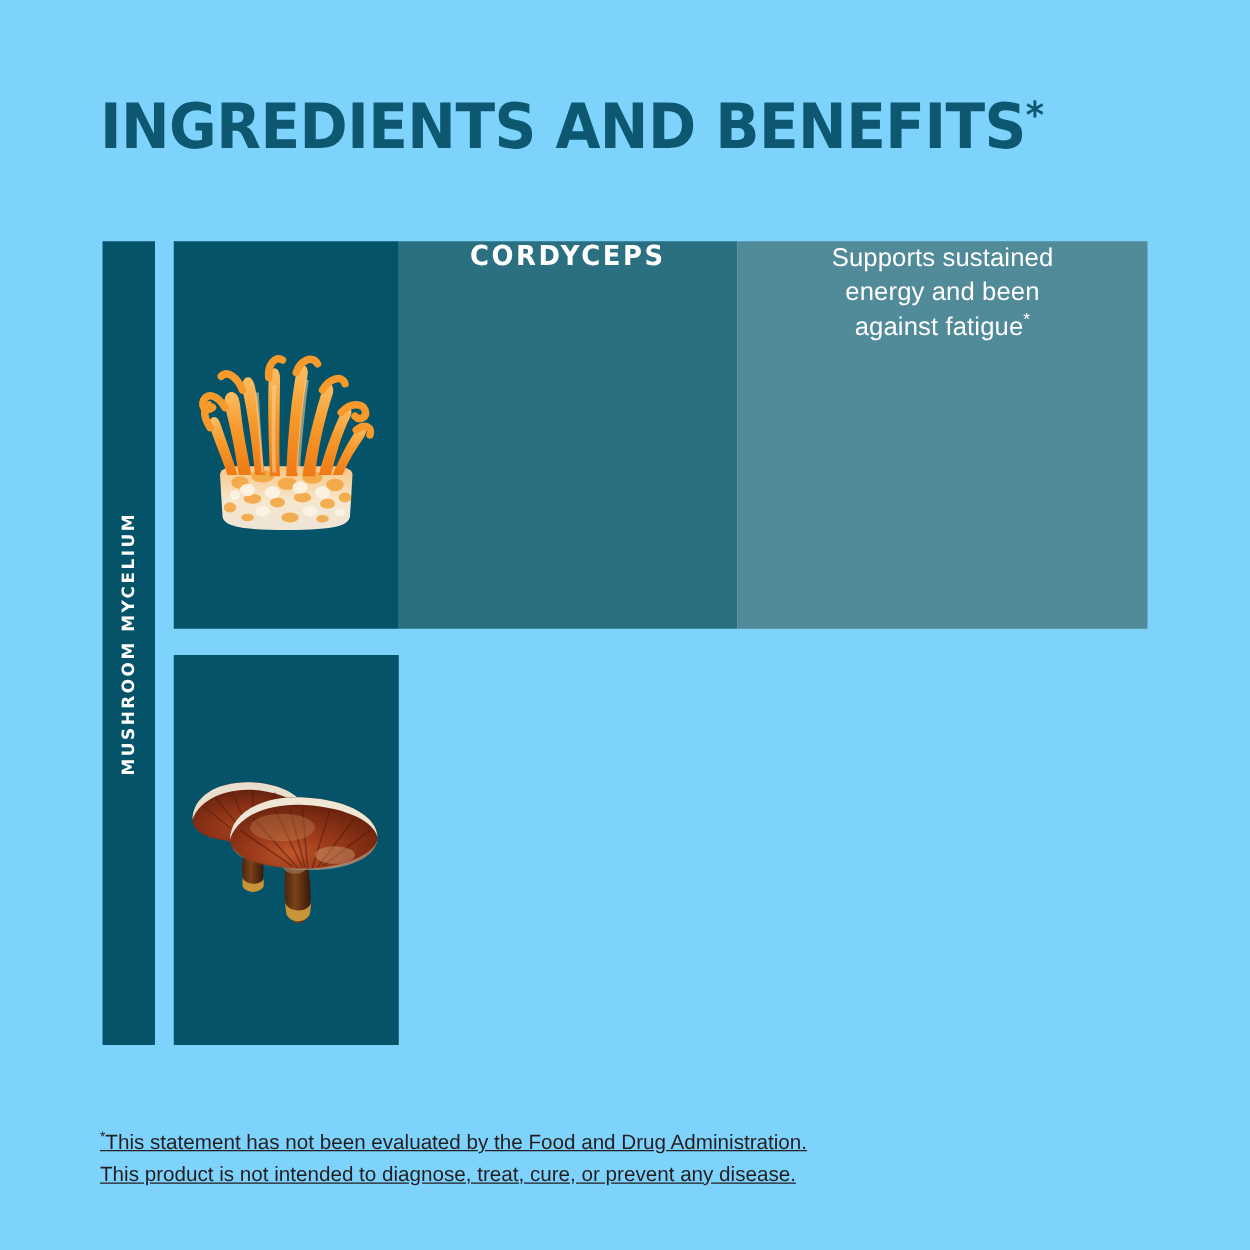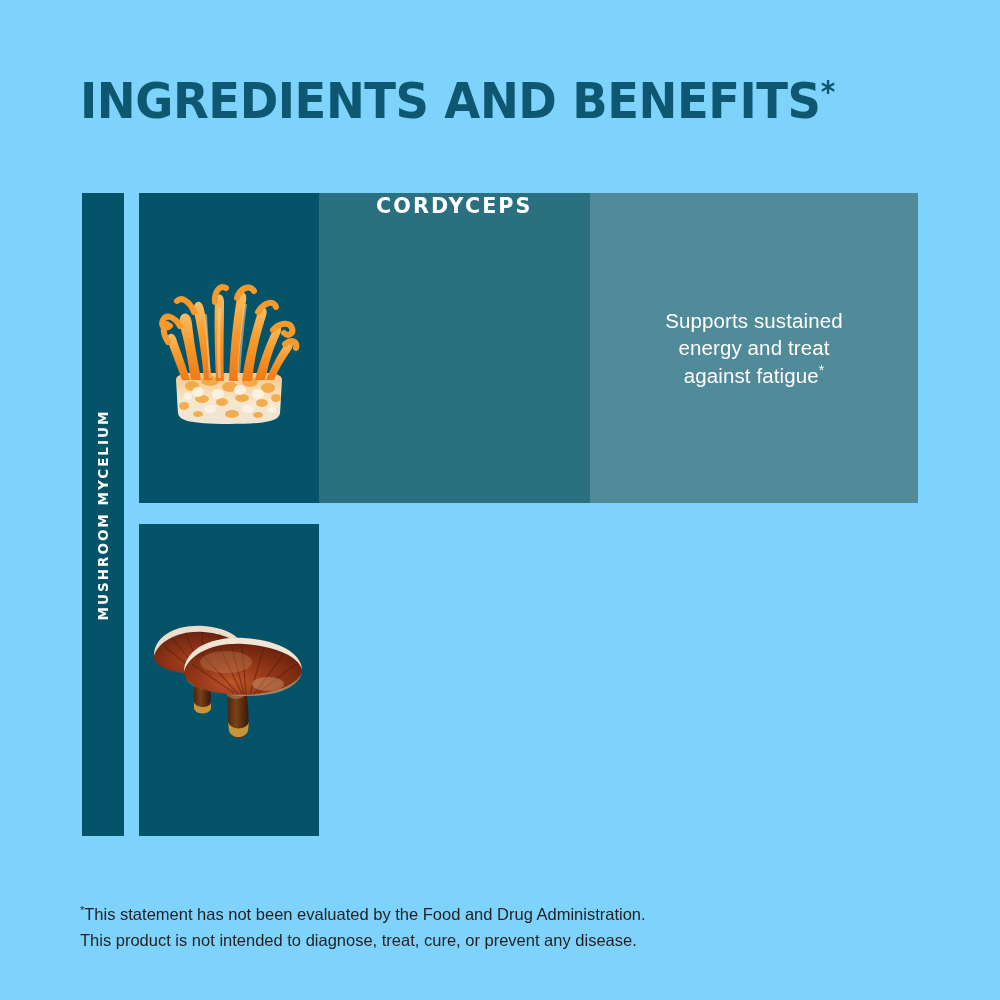--- a/index.html
+++ b/index.html
@@ -93,21 +93,20 @@
     width: 271px;
     background: #2B7080;
     display: flex;
     align-items: flex-start;
     justify-content: center;
   }
   .cell-benefit {
     width: 328px;
     background: #518B99;
     display: flex;
-    align-items: center;
     justify-content: center;
     padding: 0 18px;
   }
 
   .ing-name {
     color: #ffffff;
     font-family: "DejaVu Sans", sans-serif;
     font-size: 22px;
     font-weight: 700;
     letter-spacing: 2.2px;
@@ -143,20 +142,21 @@
   
   .footnote {
     position: absolute;
     left: 80px;
     top: 902px;
     width: 700px;
     font-family: "Liberation Sans", sans-serif;
     font-size: 16.5px;
     line-height: 1.55;
     color: #231f20;
+    text-decoration: underline;
   }
   .footnote .star {
     font-size: 11px;
     vertical-align: super;
     line-height: 0;
   }
   .footnote-line { display: block; white-space: nowrap; }
 </style>
 </head>
 <body>
@@ -245,21 +245,21 @@
             <path d="M86 36 C83 58 80 90 79 110 L82 110 C83 90 86 58 89 36 Z"></path>
           </g>
         </svg>
       </div>
 
       <div class="cell-name">
         <span class="ing-name">CORDYCEPS</span>
       </div>
 
       <div class="cell-benefit">
-        <p class="ing-benefit"><span>Supports sustained</span><br><span>energy and treat</span><br><span>against fatigue</span><span class="star">*</span></p>
+        <p class="ing-benefit"><span>Supports sustained</span><br><span>energy and been</span><br><span>against fatigue</span><span class="star">*</span></p>
       </div>
     </div>
 
     <div class="ing-row row-1">
 
       <div class="cell-image">
         <svg class="art art-reishi" viewBox="0 0 158 140">
           <defs>
             <radialGradient id="rgCapA" cx="45%" cy="75%" r="75%">
               <stop offset="0%" stop-color="#A8461F"></stop>

